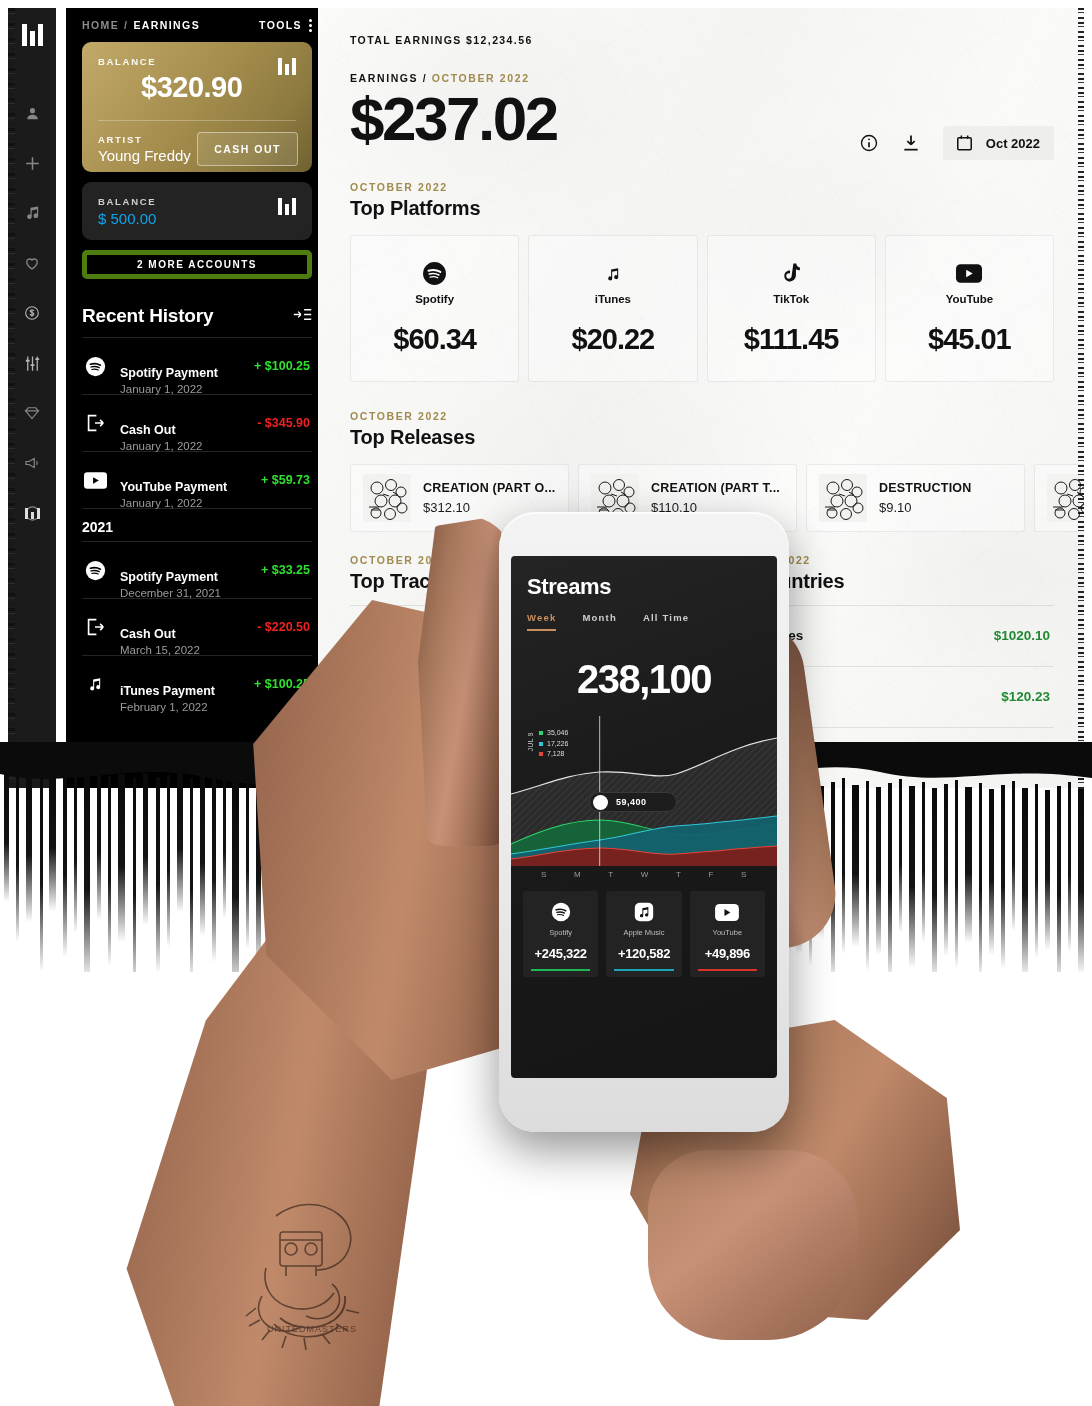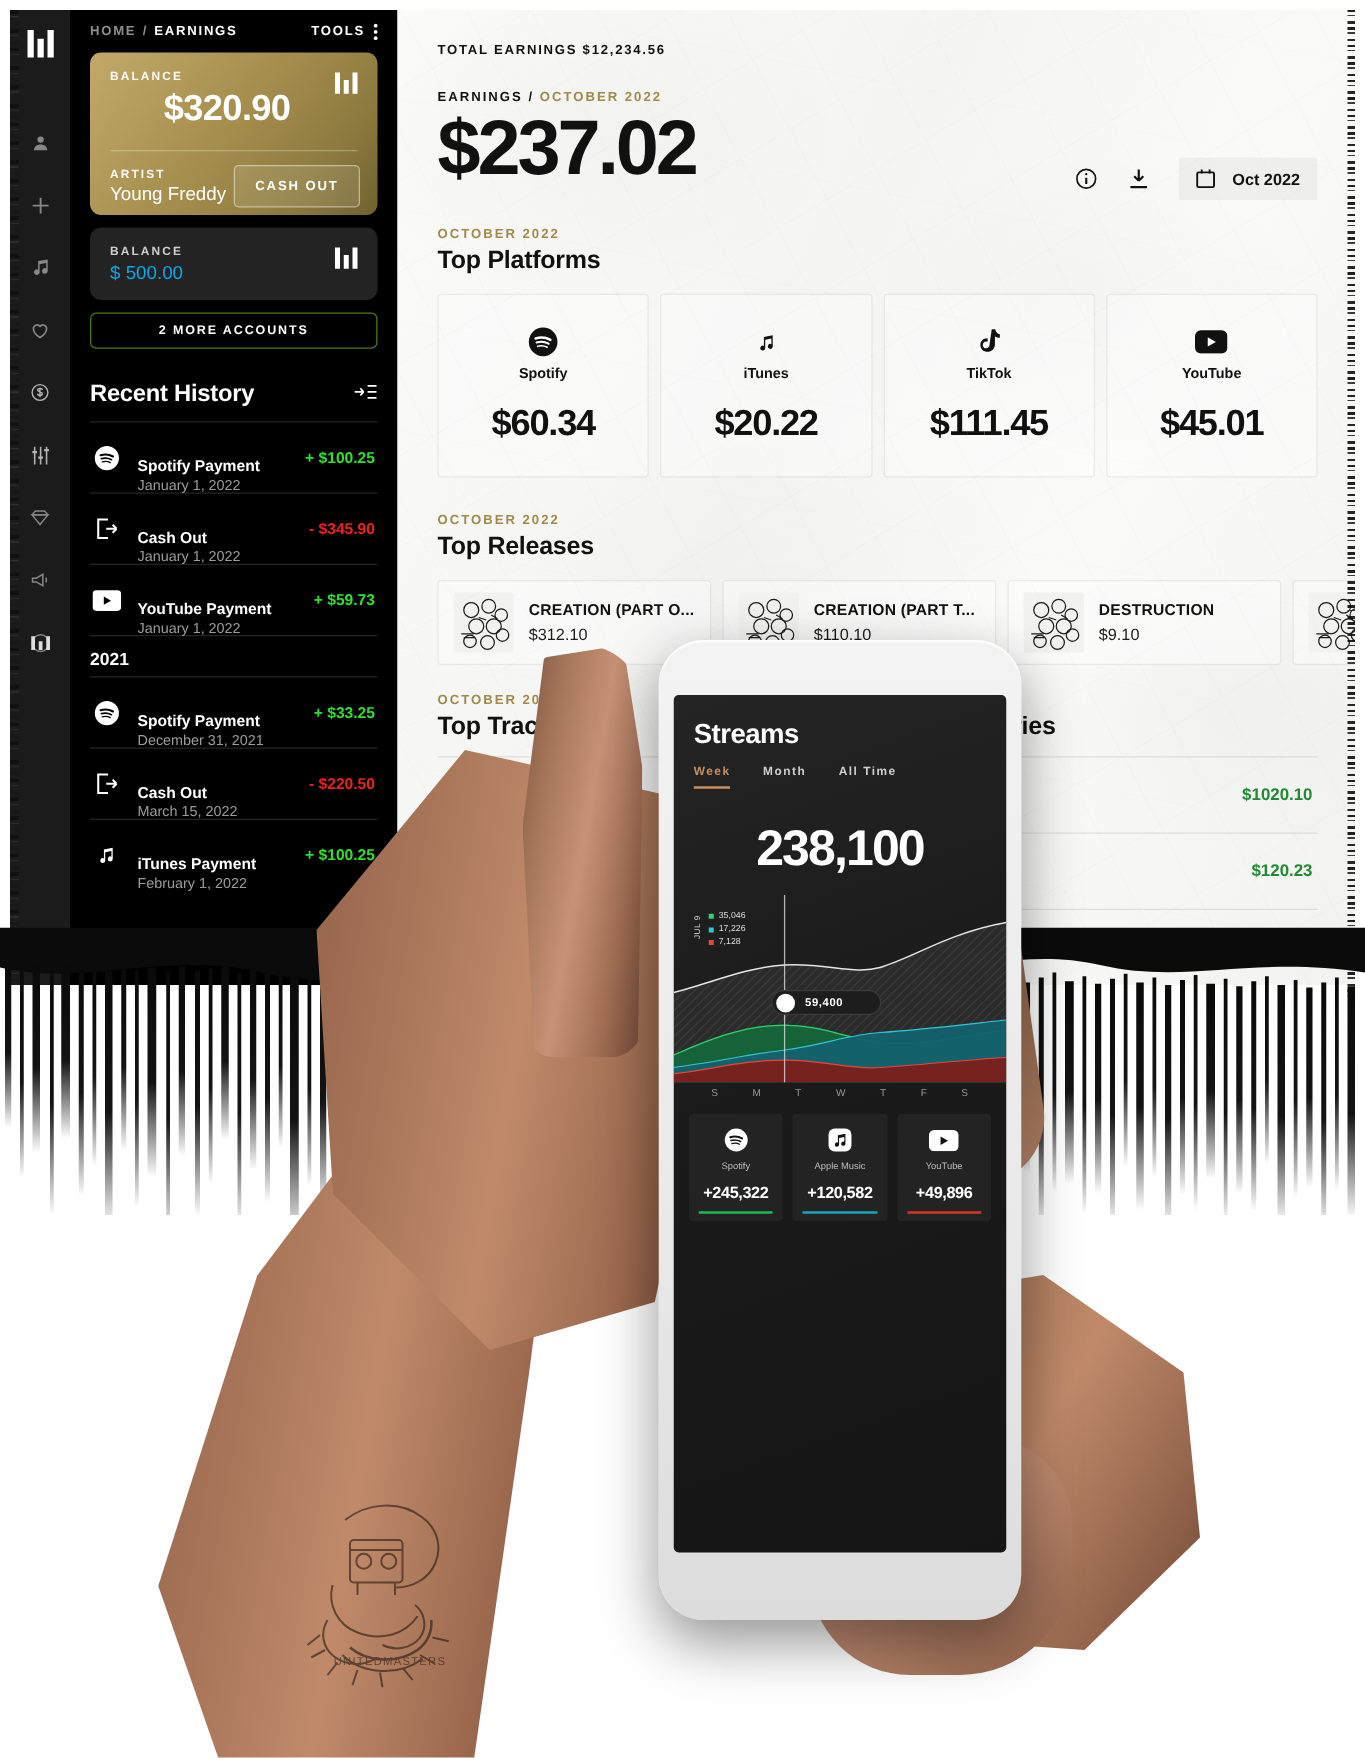--- a/index.html
+++ b/index.html
@@ -32,21 +32,21 @@
 
   
   .logo-bars { display: inline-flex; gap: 3px; align-items: flex-end; }
   .logo-bars i { display:block; background: #fff; width: 5px; }
   .lb1 { height: 22px; } .lb2 { height: 15px; } .lb3 { height: 22px; }
   .logo-bars.sm i { width: 4px; } .logo-bars.sm .lb1{height:17px;} .logo-bars.sm .lb2{height:11px;} .logo-bars.sm .lb3{height:17px;}
   .logo-bars.xs i { width: 3px; } .logo-bars.xs .lb1{height:11px;} .logo-bars.xs .lb2{height:7px;} .logo-bars.xs .lb3{height:11px;}
 
   
   .sidebar {
-    position: absolute; left: 48px; top: 0; width: 262px; height: 780px;
+    position: absolute; left: 58px; top: 0; width: 262px; height: 780px;
     background: #000; color: #fff;
     padding: 0 16px;
   }
   .crumb-row {
     height: 34px; display: flex; align-items: center; justify-content: space-between;
     font-size: 10.5px; letter-spacing: 1.4px; font-weight: 700;
   }
   .crumb { display:flex; gap:5px; }
   .crumb .dim { color: #8d8d8d; }
   .crumb .cur { color: #fff; }
@@ -74,21 +74,21 @@
   .dark-card {
     position: relative; margin-top: 10px; height: 58px; border-radius: 9px;
     background: #232323; padding: 11px 16px; display:flex; flex-direction:column; justify-content:center;
   }
   .dark-card .cardlogo { position:absolute; right:16px; top: 16px; }
   .dark-card .lbl { color: #d9d9d9; }
   .bal-sm { font-size: 15px; margin-top: 3px; color:#0ea5e9; }
 
   .more-accounts {
     margin-top: 10px; height: 29px; width:100%; border-radius: 5px;
-    border: 1px solid #4d7c0f; background: transparent; color:#fff;
+    border: 5px solid #4d7c0f; background: transparent; color:#fff;
     font-size: 10px; letter-spacing: 1.5px; font-weight: 700; cursor:pointer;
     font-family: "Liberation Sans", sans-serif;
   }
 
   .rh-head { display:flex; align-items:center; justify-content:space-between; margin-top: 26px; padding-bottom: 10px; }
   .rh-title { font-size: 19px; font-weight: 700; letter-spacing:-.2px; }
 
   .hist-row {
     display:flex; align-items:center; gap: 12px;
     border-top: 1px solid #242424; padding: 10px 2px 10px 0; height: 57px;
@@ -237,26 +237,25 @@
     border-radius: 60px 70px 90px 80px;
   }
 
   .tattoo {
     position:absolute; left: 236px; top: 1180px; width: 160px; height: 170px; z-index: 12;
     opacity: .62; pointer-events:none;
   }
 
   
   #phone {
-    position:absolute; left: 499px; top: 512px; width: 290px; height: 784px; z-index: 13;
+    position:absolute; left: 499px; top: 512px; width: 290px; height: 620px; z-index: 13;
     background: linear-gradient(180deg, #f3f3f3 0%, #e9e9e9 60%, #dcdcdc 100%);
     border-radius: 36px;
     box-shadow: 0 18px 46px rgba(0,0,0,.42), 0 2px 0 rgba(255,255,255,.7) inset;
     padding: 44px 12px 54px;
-    margin-left: 28px;
   }
   #phone-screen {
     width: 100%; height: 100%; border-radius: 4px; overflow: hidden;
     background: linear-gradient(160deg, #242424 0%, #1a1a1a 45%, #151515 100%);
     position: relative; color:#fff;
     padding: 18px 16px 0;
   }
   .ph-title { font-size: 22px; font-weight: 800; letter-spacing:-.4px; }
   .ph-tabs { display:flex; gap: 26px; margin-top: 12px; }
   .ph-tab { font-size: 9.5px; font-weight: 700; letter-spacing: 1.2px; color:#cfcfcf; padding-bottom: 6px; }

